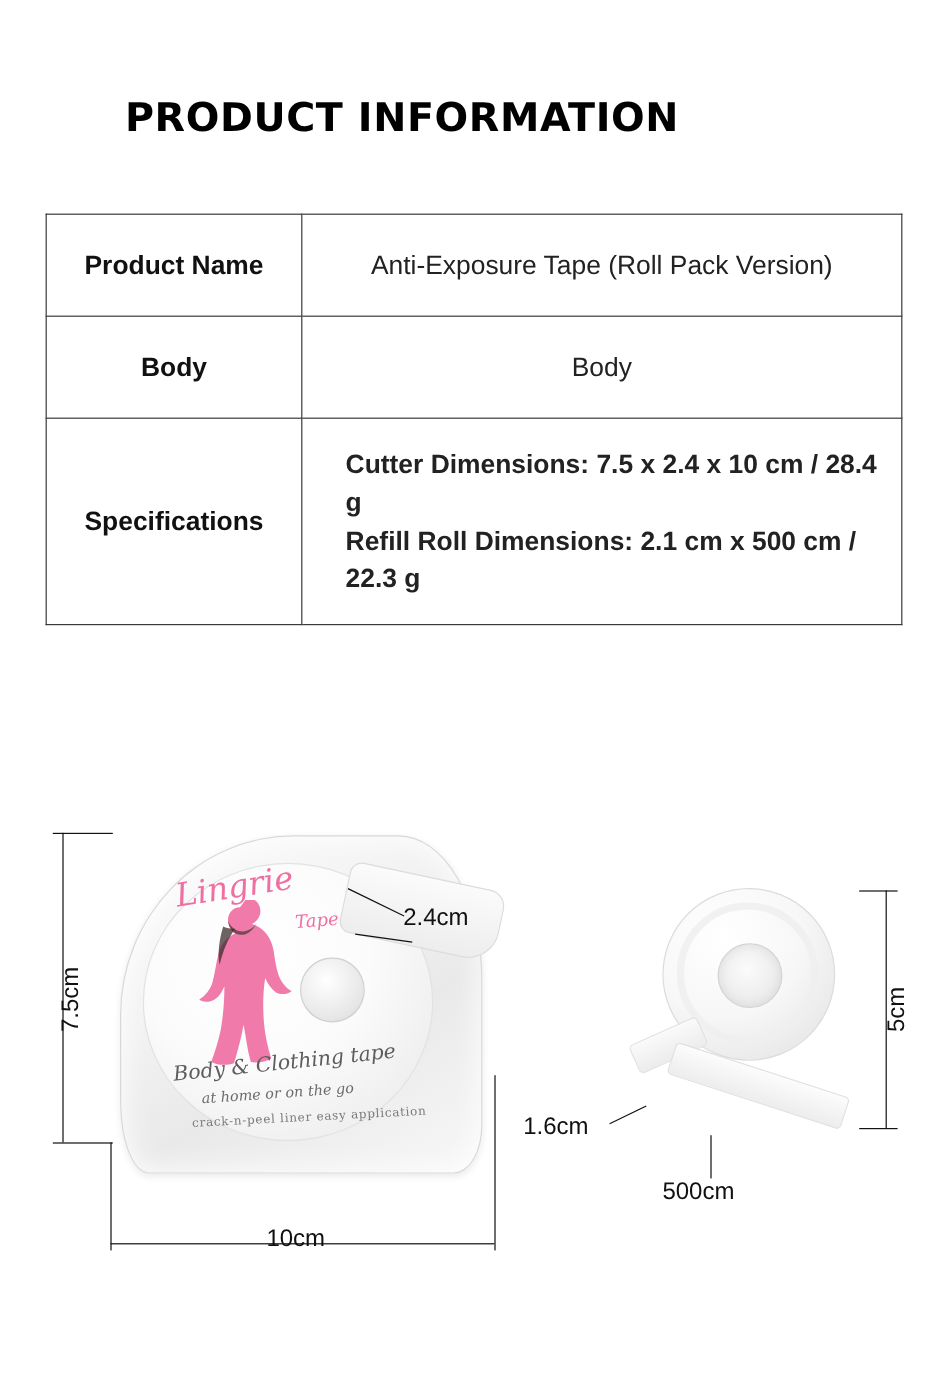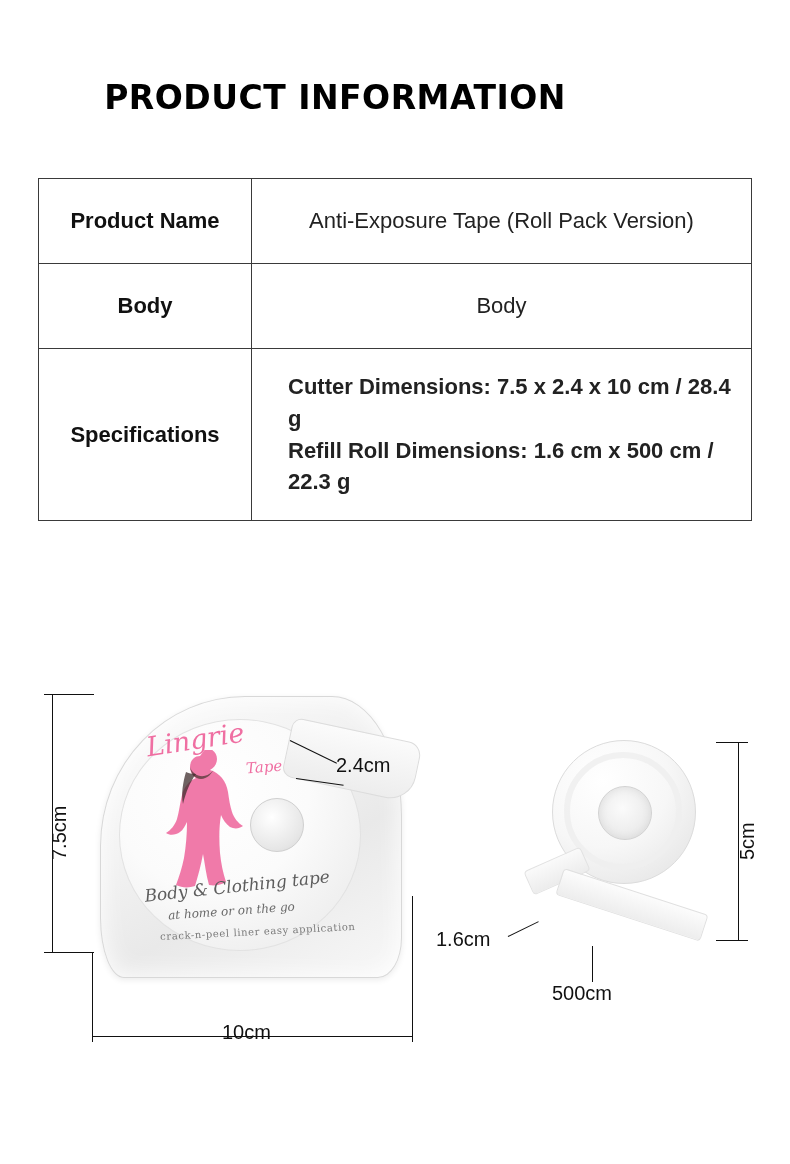--- a/index.html
+++ b/index.html
@@ -332,21 +332,21 @@
           <div class="cell-inner">Body</div>
         </td>
       </tr>
       <tr class="row-spec">
         <td class="label">
           <div class="cell-inner">Specifications</div>
         </td>
         <td class="value">
           <div class="cell-inner value-left">
             <span class="value-line">Cutter Dimensions: 7.5 x 2.4 x 10 cm / 28.4 g</span>
-            <span class="value-line">Refill Roll Dimensions: 1.6 cm x 500 cm / 22.3 g</span>
+            <span class="value-line">Refill Roll Dimensions: 2.1 cm x 500 cm / 22.3 g</span>
           </div>
         </td>
       </tr>
     </tbody>
   </table>
 
   <div class="illus">
 
     <div class="dispenser-wrap">
       <div class="disp-body"></div>

